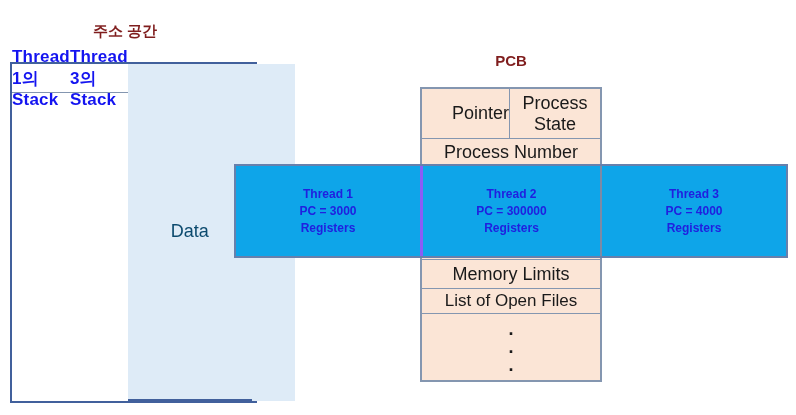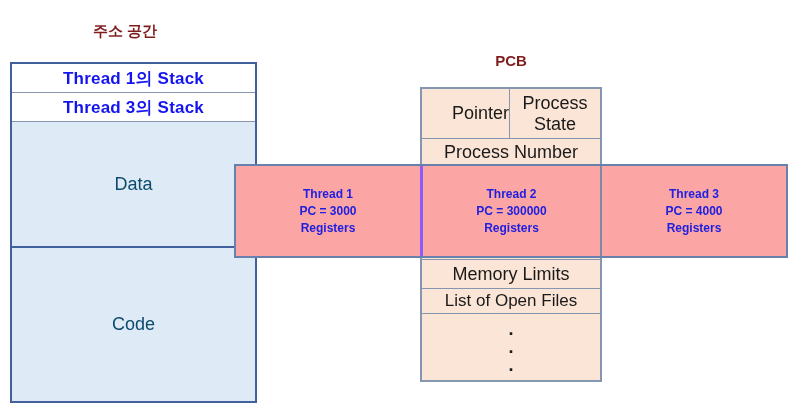--- a/index.html
+++ b/index.html
@@ -7,21 +7,21 @@
     position:relative;width:796px;height:415px;background:#ffffff;
     font-family:"Liberation Sans","DejaVu Sans",sans-serif;overflow:hidden;
   }
   .diagram-title{
     position:absolute;text-align:center;font-weight:bold;font-size:15px;color:#7f1d1d;
   }
   
   .addr-box{
     position:absolute;left:10px;top:62px;width:247px;height:341px;
     border:2px solid #41609c;box-sizing:border-box;background:#ffffff;
-    display:flex;flex-direction:column;
+    display:flex;
   }
   .stack-row{
     height:28px;flex:0 0 28px;background:#ffffff;border-bottom:1px solid #8496b0;
     display:flex;align-items:center;justify-content:center;
     color:#1414f0;font-size:17px;font-weight:600;letter-spacing:0.2px;
   }
   .mem-section{
     background:#deebf7;display:flex;align-items:center;justify-content:center;
     color:#0c4a6e;font-size:18px;
   }
@@ -39,21 +39,21 @@
   .pcb-cell-state{flex:1;display:flex;align-items:center;justify-content:center;height:100%;line-height:21px;padding:0 6px;}
   .pcb-number{flex:0 0 27px;border-top:1px solid #8496b0;}
   .pcb-spacer{flex:0 0 94px;}
   .pcb-memlim{flex:0 0 29px;border-top:1px solid #8496b0;}
   .pcb-files{flex:0 0 25px;border-top:1px solid #8496b0;font-size:17px;}
   .pcb-dots{flex:1;border-top:1px solid #8496b0;display:flex;flex-direction:column;align-items:center;justify-content:center;gap:4px;}
   .pcb-dot{font-size:18px;font-weight:bold;line-height:14px;}
   
   .threads-band{
     position:absolute;left:234px;top:164px;width:554px;height:94px;
-    background:#fca5a5;border:2px solid #6780ac;box-sizing:border-box;
+    background:#0ea5e9;border:2px solid #6780ac;box-sizing:border-box;
     display:flex;z-index:5;
   }
   .thread-cell{
     flex:0 0 184px;display:flex;flex-direction:column;align-items:center;justify-content:center;
     color:#2020df;font-size:12px;font-weight:bold;line-height:17px;text-align:center;
     box-sizing:border-box;
   }
   .thread-cell.middle{flex:0 0 182px;border-left:3px solid #8b5cf6;border-right:2px solid #7d8aa6;}
   .thread-cell.last{flex:1;}
 </style>

